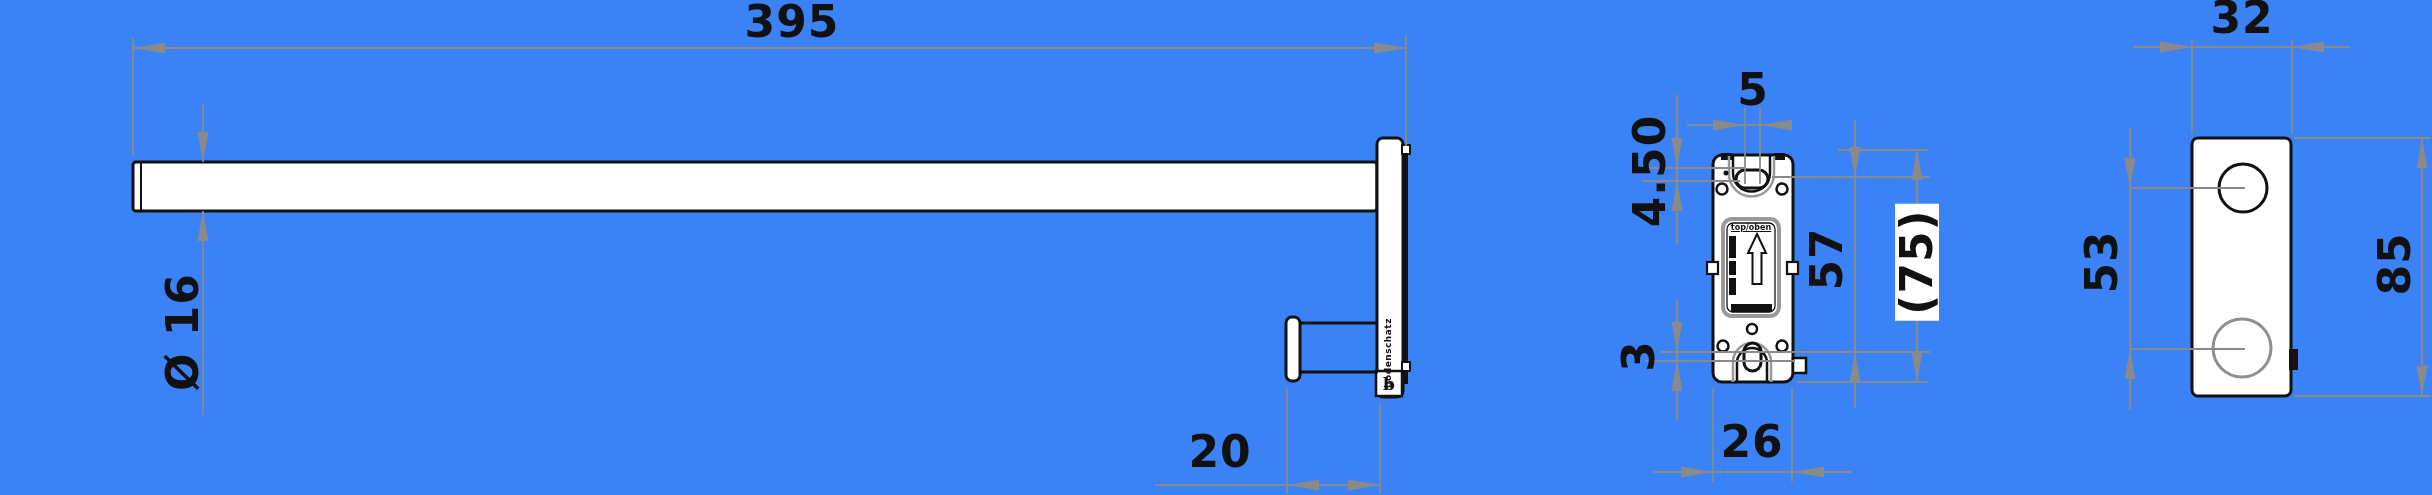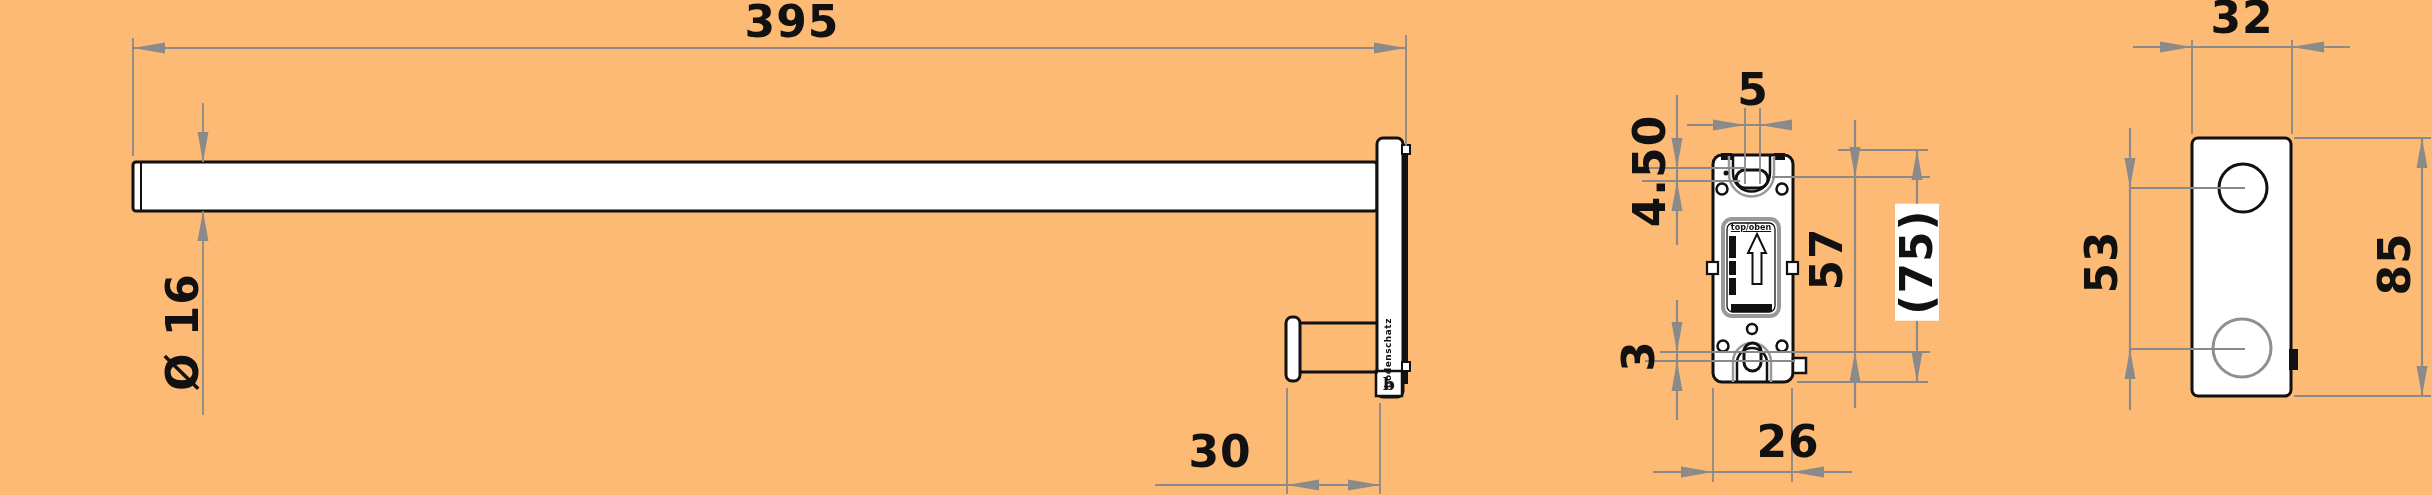--- a/index.html
+++ b/index.html
@@ -1,19 +1,19 @@
 <!DOCTYPE html>
 <html><head>
 <meta charset="utf-8">
 <style>
   html,body{margin:0;padding:0;background:#fff;}
   .canvas{
     position:relative;
     width:2432px;height:495px;
-    background:#fdba74;
+    background:#3b82f6;
     font-family:"DejaVu Sans",sans-serif;
     overflow:hidden;
   }
   .canvas svg{position:absolute;left:0;top:0;}
   .dim-label{
     position:absolute;
     transform:translate(-50%,-50%);
     font:700 44px "DejaVu Sans",sans-serif;
     color:#111;
     white-space:nowrap;
@@ -185,28 +185,28 @@
     <line x1="2422" y1="138" x2="2422" y2="396" stroke-width="2.2"></line>
     <line x1="2294" y1="138" x2="2431" y2="138" stroke-width="1.8"></line>
     <line x1="2294" y1="396" x2="2431" y2="396" stroke-width="1.8"></line>
     <polygon points="2422,138 2416.5,168 2427.5,168" stroke="none"></polygon>
     <polygon points="2422,396 2416.5,366 2427.5,366" stroke="none"></polygon>
   </g>
 </svg>
 
   <div class="dim-label" style="left:792px;top:22px;">395</div>
   <div class="dim-label rot" style="left:183px;top:332px;">Ø 16</div>
-  <div class="dim-label" style="left:1220px;top:452px;">30</div>
+  <div class="dim-label" style="left:1220px;top:452px;">20</div>
 
   <div class="dim-label" style="left:1753px;top:90px;">5</div>
   <div class="dim-label rot" style="left:1650px;top:171px;">4.50</div>
   <div class="dim-label rot" style="left:1827px;top:259px;">57</div>
   <div class="dim-label rot onLine" style="left:1917px;top:262px;">(75)</div>
   <div class="dim-label rot" style="left:1639px;top:356px;">3</div>
-  <div class="dim-label" style="left:1752px;top:442px;margin-left:36px;">26</div>
+  <div class="dim-label" style="left:1752px;top:442px;">26</div>
 
   <div class="dim-label" style="left:2242px;top:18px;">32</div>
   <div class="dim-label rot" style="left:2102px;top:262px;">53</div>
   <div class="dim-label rot" style="left:2395px;top:264px;">85</div>
 
   <div class="micro" style="left:1751px;top:228px;text-decoration:underline;">top/oben</div>
   <div class="micro-vert" style="left:1388px;top:353px;">bodenschatz</div>
   <div class="logo-b" style="left:1389px;top:384px;">b</div>
 
 </div>

